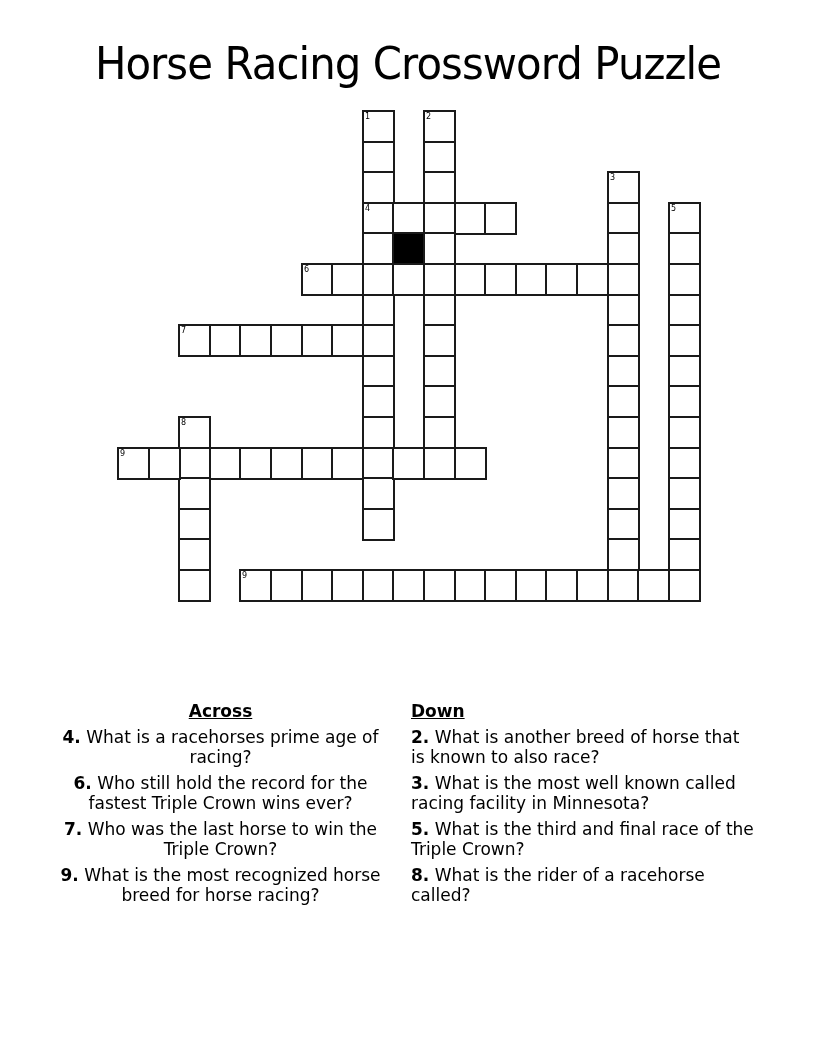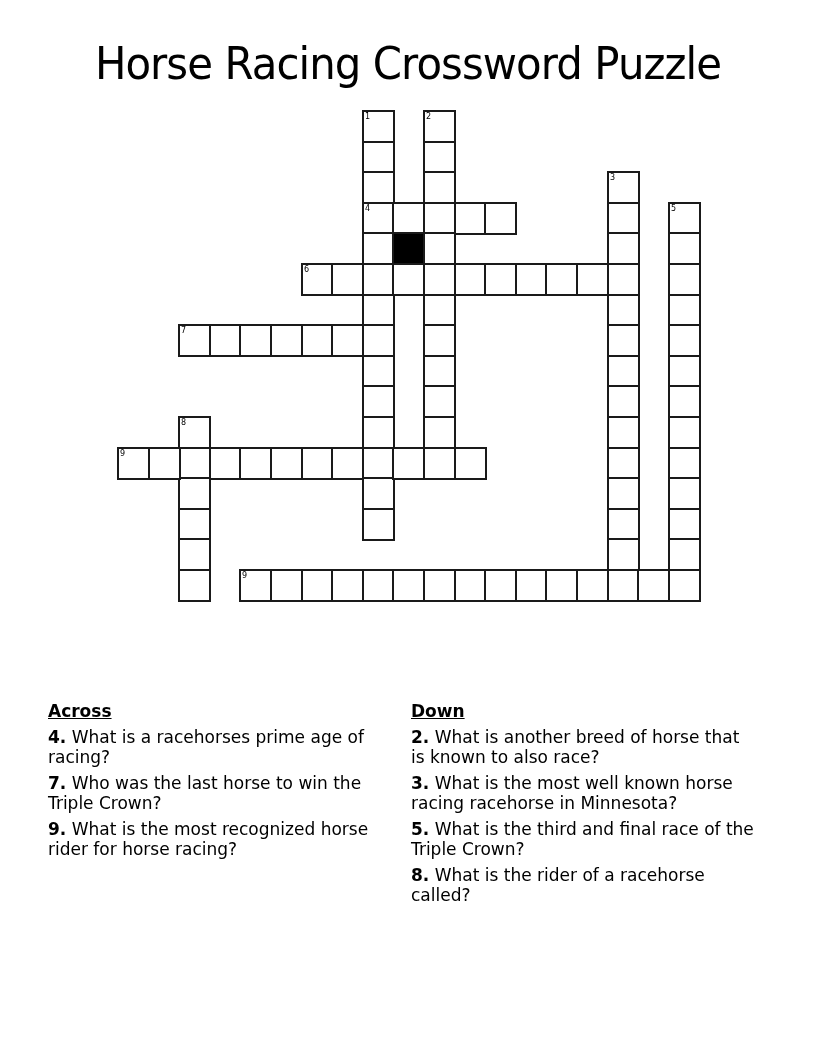--- a/index.html
+++ b/index.html
@@ -57,21 +57,21 @@
       color: #000;
     }
     .clues {
       position: absolute;
       top: 700px;
       font-family: "DejaVu Sans", sans-serif;
       font-size: 17px;
       line-height: 20px;
       color: #000;
     }
-    .clues.across { left: 48px; width: 345px; }
+    .clues.across { left: 48px; width: 345px; text-align: center; }
     .clues.down { left: 411px; width: 345px; }
     .clues h3 {
       margin: 0 0 5px 0;
       font-size: 17px;
       line-height: 22px;
       font-weight: bold;
       text-decoration: underline;
     }
     .clue {
       margin: 0 0 6px 0;
@@ -203,23 +203,24 @@
     <div class="cell" style="left: 515px; top: 569px; width: 33px; height: 33px;"></div>
     <div class="cell" style="left: 545px; top: 569px; width: 33px; height: 33px;"></div>
     <div class="cell" style="left: 576px; top: 569px; width: 33px; height: 33px;"></div>
     <div class="cell" style="left: 637px; top: 569px; width: 33px; height: 33px;"></div>
     <div class="cell black" style="left: 392px; top: 232px; width: 33px; height: 33px;"></div>
   </div>
 
 <div class="clues across">
   <h3>Across</h3>
   <div class="clue"><span class="n">4.</span> <span>What is a racehorses prime age of racing?</span></div>
+  <div class="clue"><span class="n">6.</span> <span>Who still hold the record for the fastest Triple Crown wins ever?</span></div>
   <div class="clue"><span class="n">7.</span> <span>Who was the last horse to win the Triple Crown?</span></div>
-  <div class="clue"><span class="n">9.</span> <span>What is the most recognized horse rider for horse racing?</span></div>
+  <div class="clue"><span class="n">9.</span> <span>What is the most recognized horse breed for horse racing?</span></div>
 </div>
 
 <div class="clues down">
   <h3>Down</h3>
   <div class="clue"><span class="n">2.</span> <span>What is another breed of horse that is known to also race?</span></div>
-  <div class="clue"><span class="n">3.</span> <span>What is the most well known horse racing racehorse in Minnesota?</span></div>
+  <div class="clue"><span class="n">3.</span> <span>What is the most well known called racing facility in Minnesota?</span></div>
   <div class="clue"><span class="n">5.</span> <span>What is the third and final race of the Triple Crown?</span></div>
   <div class="clue"><span class="n">8.</span> <span>What is the rider of a racehorse called?</span></div>
 </div>
 
 </body></html>

